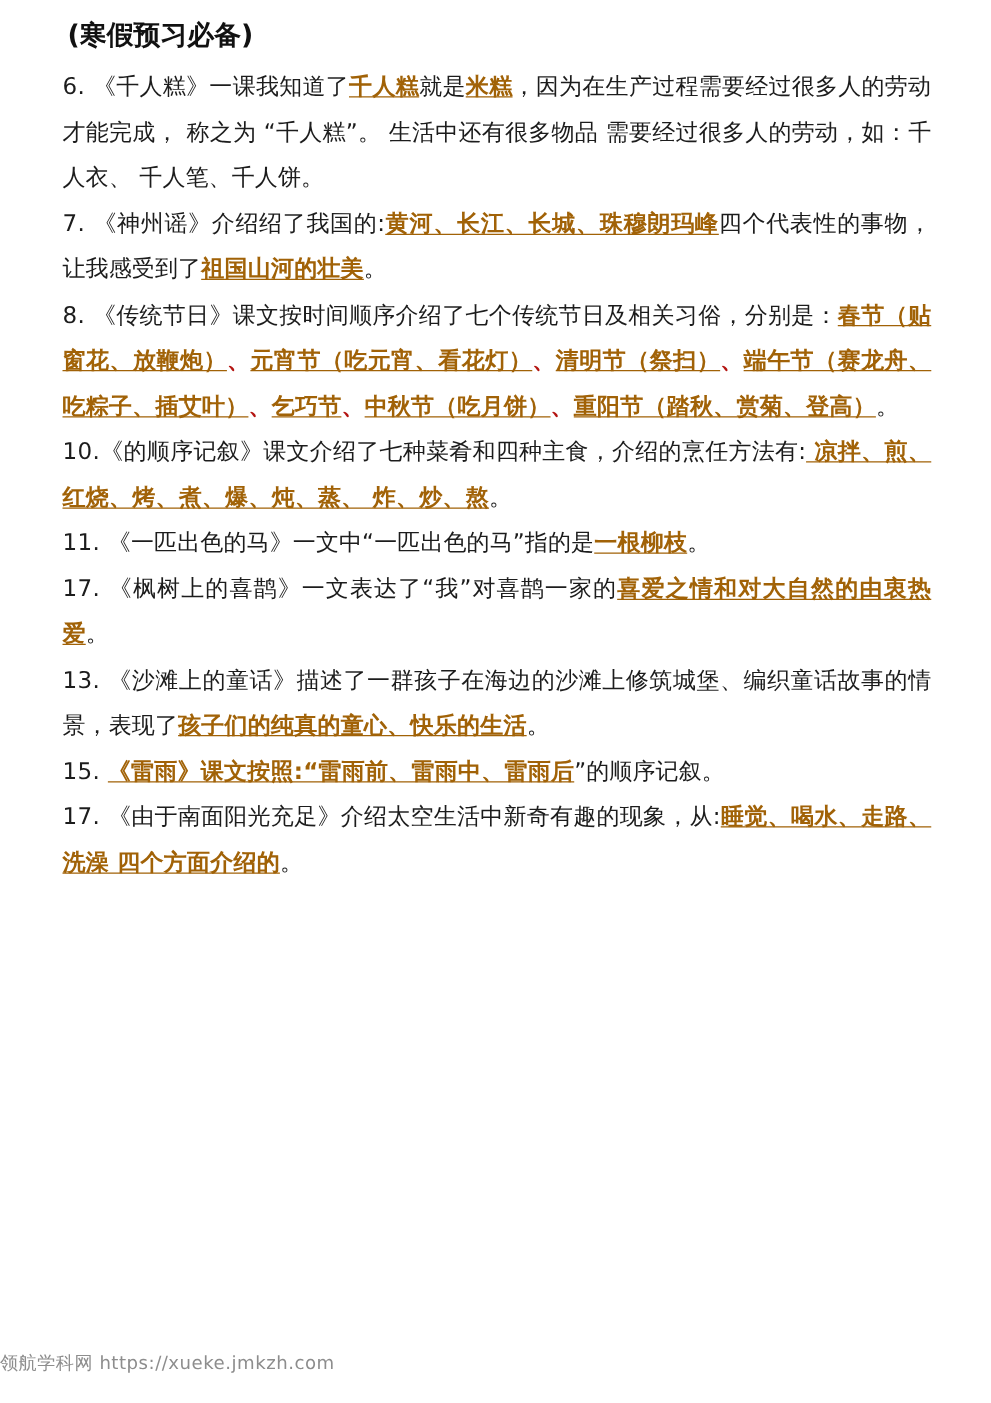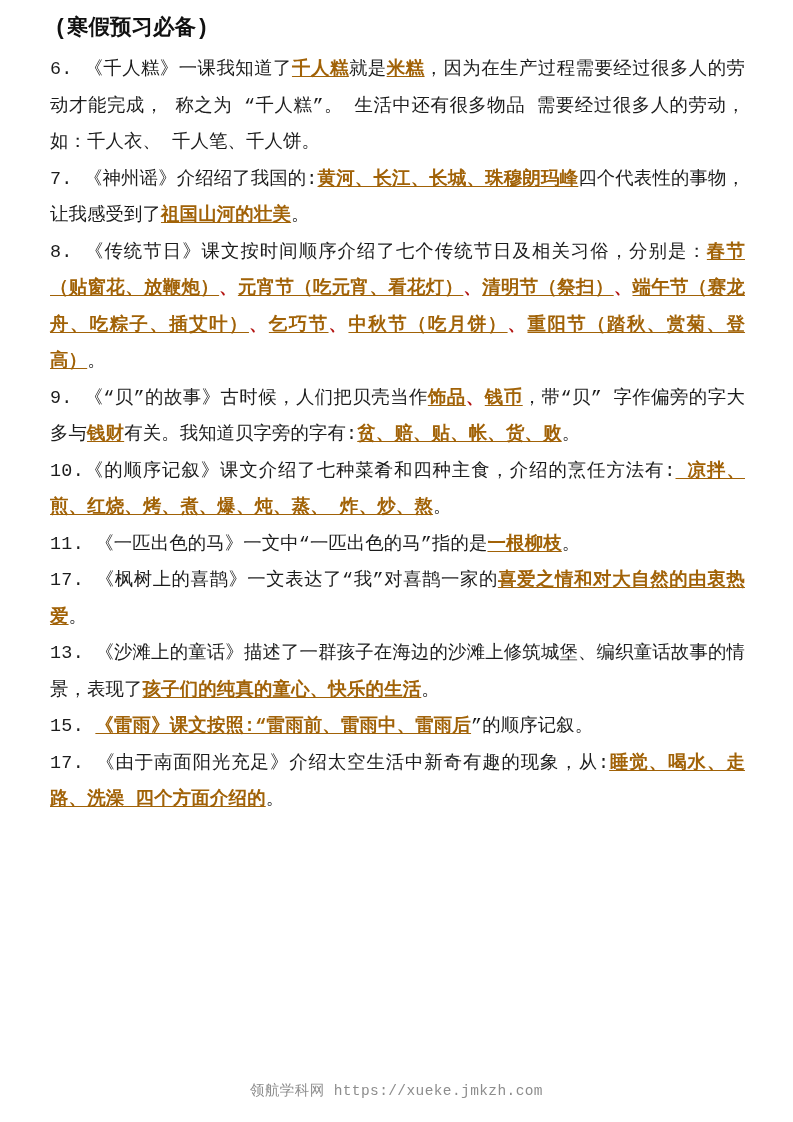--- a/index.html
+++ b/index.html
@@ -15,21 +15,20 @@
     position: relative;
     color: #1a1a1a;
     -webkit-font-smoothing: antialiased;
   }
   .page {
     width: 793px;
     height: 1122px;
     box-sizing: border-box;
     padding: 14px 48px 0 50px;
     position: relative;
-    font-family: Liberation Mono, monospace;
   }
   .doc-title {
     font-size: 21.5px;
     font-weight: bold;
     color: #111111;
     letter-spacing: 0px;
     margin: 0 0 9px 4px;
     line-height: 1.35;
   }
   .item {
@@ -58,38 +57,36 @@
   .hl-nu {
     color: #b41512;
     font-weight: bold;
     letter-spacing: 0.2px;
   }
   .footer {
     position: absolute;
     left: 0;
     right: 0;
     bottom: 22px;
-    text-align: center;
     font-size: 14.5px;
     color: #8d8d8d;
     letter-spacing: 0.4px;
   }
 </style>
 </head>
 <body>
 
 <div class="page">
 
   <h1 class="doc-title">(寒假预习必备)</h1>
 
   <div id="items-list">
       <p class="item"><span class="num">6. </span><span>《千人糕》一课我知道了</span><span class="hl">千人糕</span><span>就是</span><span class="hl">米糕</span><span>，因为在生产过程需要经过很多人的劳动才能完成， 称之为 “千人糕”。 生活中还有很多物品 需要经过很多人的劳动，如：千人衣、 千人笔、千人饼。</span></p>
       <p class="item"><span class="num">7. </span><span>《神州谣》介绍绍了我国的:</span><span class="hl">黄河、长江、长城、珠穆朗玛峰</span><span>四个代表性的事物，让我感受到了</span><span class="hl">祖国山河的壮美</span><span>。</span></p>
       <p class="item"><span class="num">8. </span><span>《传统节日》课文按时间顺序介绍了七个传统节日及相关习俗，分别是：</span><span class="hl">春节（贴窗花、放鞭炮）</span><span class="hl-nu">、</span><span class="hl">元宵节（吃元宵、看花灯）</span><span class="hl-nu">、</span><span class="hl">清明节（祭扫）</span><span class="hl-nu">、</span><span class="hl">端午节（赛龙舟、吃粽子、插艾叶）</span><span class="hl-nu">、</span><span class="hl">乞巧节</span><span class="hl-nu">、</span><span class="hl">中秋节（吃月饼）</span><span class="hl-nu">、</span><span class="hl">重阳节（踏秋、赏菊、登高）</span><span>。</span></p>
-      <p class="item"><span class="num">9. </span><span>《“贝”的故事》古时候，人们把贝壳当作</span><span class="hl">饰品</span><span class="hl-nu">、</span><span class="hl">钱币</span><span>，带“贝” 字作偏旁的字大多与</span><span class="hl">钱财</span><span>有关。我知道贝字旁的字有:</span><span class="hl">贫、赔、贴、帐、货、败</span><span>。</span></p>
       <p class="item"><span class="num">10.</span><span>《的顺序记叙》课文介绍了七种菜肴和四种主食，介绍的烹任方法有:</span><span class="hl"> 凉拌、煎、红烧、烤、煮、爆、炖、蒸、 炸、炒、熬</span><span>。</span></p>
       <p class="item"><span class="num">11. </span><span>《一匹出色的马》一文中“一匹出色的马”指的是</span><span class="hl">一根柳枝</span><span>。</span></p>
       <p class="item"><span class="num">17. </span><span>《枫树上的喜鹊》一文表达了“我”对喜鹊一家的</span><span class="hl">喜爱之情和对大自然的由衷热爱</span><span>。</span></p>
       <p class="item"><span class="num">13. </span><span>《沙滩上的童话》描述了一群孩子在海边的沙滩上修筑城堡、编织童话故事的情景，表现了</span><span class="hl">孩子们的纯真的童心、快乐的生活</span><span>。</span></p>
       <p class="item"><span class="num">15. </span><span class="hl"> 《雷雨》课文按照:“雷雨前、雷雨中、雷雨后</span><span>”的顺序记叙。</span></p>
       <p class="item"><span class="num">17. </span><span>《由于南面阳光充足》介绍太空生活中新奇有趣的现象，从:</span><span class="hl">睡觉、喝水、走路、洗澡 四个方面介绍的</span><span>。</span></p>
     </div>
 
   <div class="footer">领航学科网 https://xueke.jmkzh.com</div>
 

